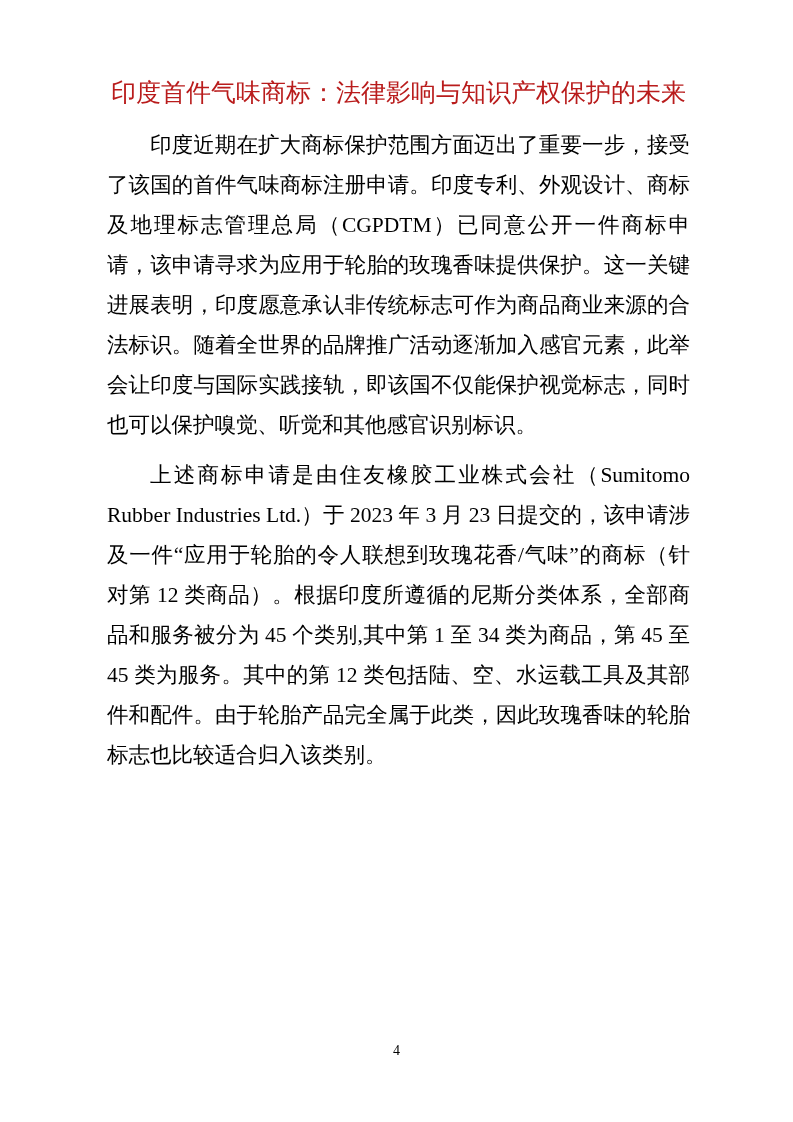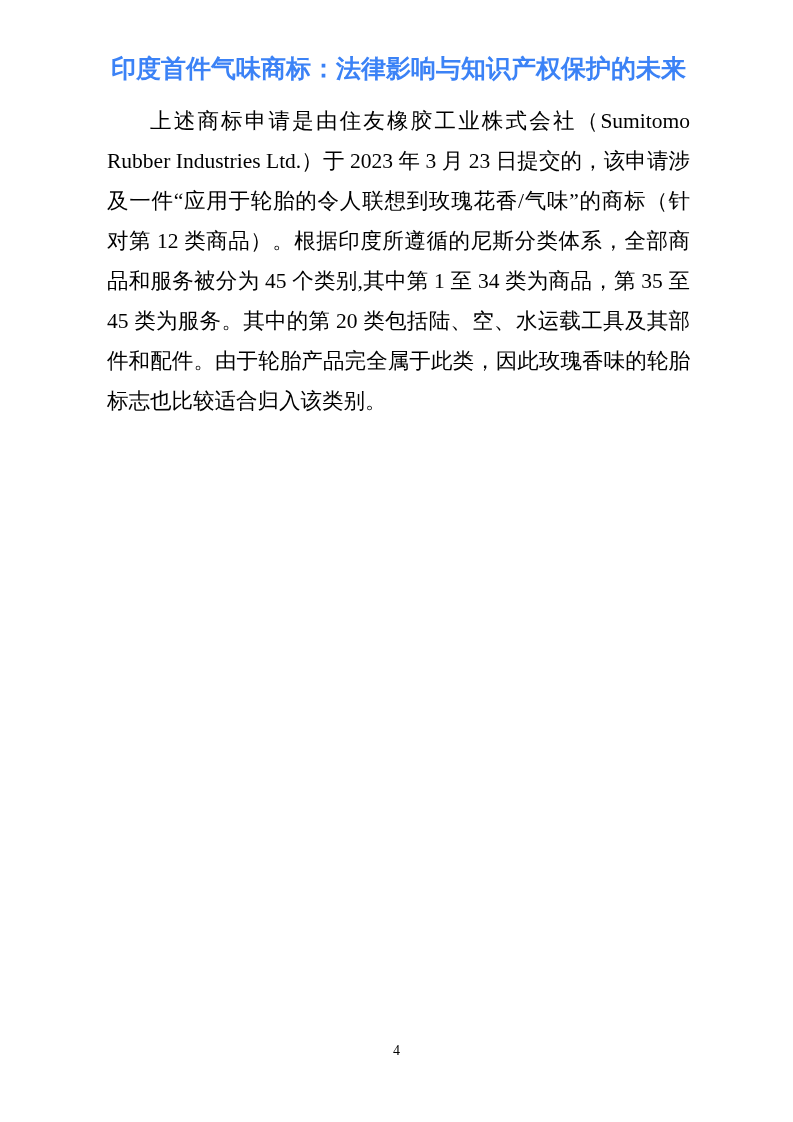--- a/index.html
+++ b/index.html
@@ -13,27 +13,27 @@
     height: 1122px;
     margin: 0;
     background: #ffffff;
     color: #000000;
     box-sizing: border-box;
     padding: 0 103px 0 107px;
     overflow: hidden;
     font-family: "Liberation Serif", "DejaVu Serif", serif;
   }
   .doc-title {
-    margin: 48px 0 13px 0;
+    margin: 72px 0 13px 0;
     font-family: "Liberation Sans", "DejaVu Sans", sans-serif;
-    font-weight: bold;
+    font-weight: normal;
     font-size: 25px;
     line-height: 40px;
     text-align: center;
-    color: #3b82f6;
+    color: #b91c1c;
   }
   .title-line {
     display: block;
   }
   .body-para {
     margin: 0 0 10px 0;
     font-size: 21.5px;
     line-height: 40px;
     text-align: justify;
     text-indent: 2em;
@@ -54,21 +54,22 @@
 </style>
 </head>
 <body>
 
 <div class="page">
 
   <h1 class="doc-title">
     <span class="title-line">印度首件气味商标：法律影响与知识产权保护的未来</span>
   </h1>
 
+  <p class="body-para">印度近期在扩大商标保护范围方面迈出了重要一步，接受了该国的首件气味商标注册申请。印度专利、外观设计、商标及地理标志管理总局（CGPDTM）已同意公开一件商标申请，该申请寻求为应用于轮胎的玫瑰香味提供保护。这一关键进展表明，印度愿意承认非传统标志可作为商品商业来源的合法标识。随着全世界的品牌推广活动逐渐加入感官元素，此举会让印度与国际实践接轨，即该国不仅能保护视觉标志，同时也可以保护嗅觉、听觉和其他感官识别标识。</p>
 
-  <p class="body-para">上述商标申请是由住友橡胶工业株式会社（Sumitomo Rubber Industries Ltd.）于 2023 年 3 月 23 日提交的，该申请涉及一件“应用于轮胎的令人联想到玫瑰花香/气味”的商标（针对第 12 类商品）。根据印度所遵循的尼斯分类体系，全部商品和服务被分为 45 个类别,其中第 1 至 34 类为商品，第 35 至 45 类为服务。其中的第 20 类包括陆、空、水运载工具及其部件和配件。由于轮胎产品完全属于此类，因此玫瑰香味的轮胎标志也比较适合归入该类别。</p>
+  <p class="body-para">上述商标申请是由住友橡胶工业株式会社（Sumitomo Rubber Industries Ltd.）于 2023 年 3 月 23 日提交的，该申请涉及一件“应用于轮胎的令人联想到玫瑰花香/气味”的商标（针对第 12 类商品）。根据印度所遵循的尼斯分类体系，全部商品和服务被分为 45 个类别,其中第 1 至 34 类为商品，第 45 至 45 类为服务。其中的第 12 类包括陆、空、水运载工具及其部件和配件。由于轮胎产品完全属于此类，因此玫瑰香味的轮胎标志也比较适合归入该类别。</p>
 
 
   <div class="page-footer">
     <span>4</span>
   </div>
 
 </div>
 
 </body></html>

